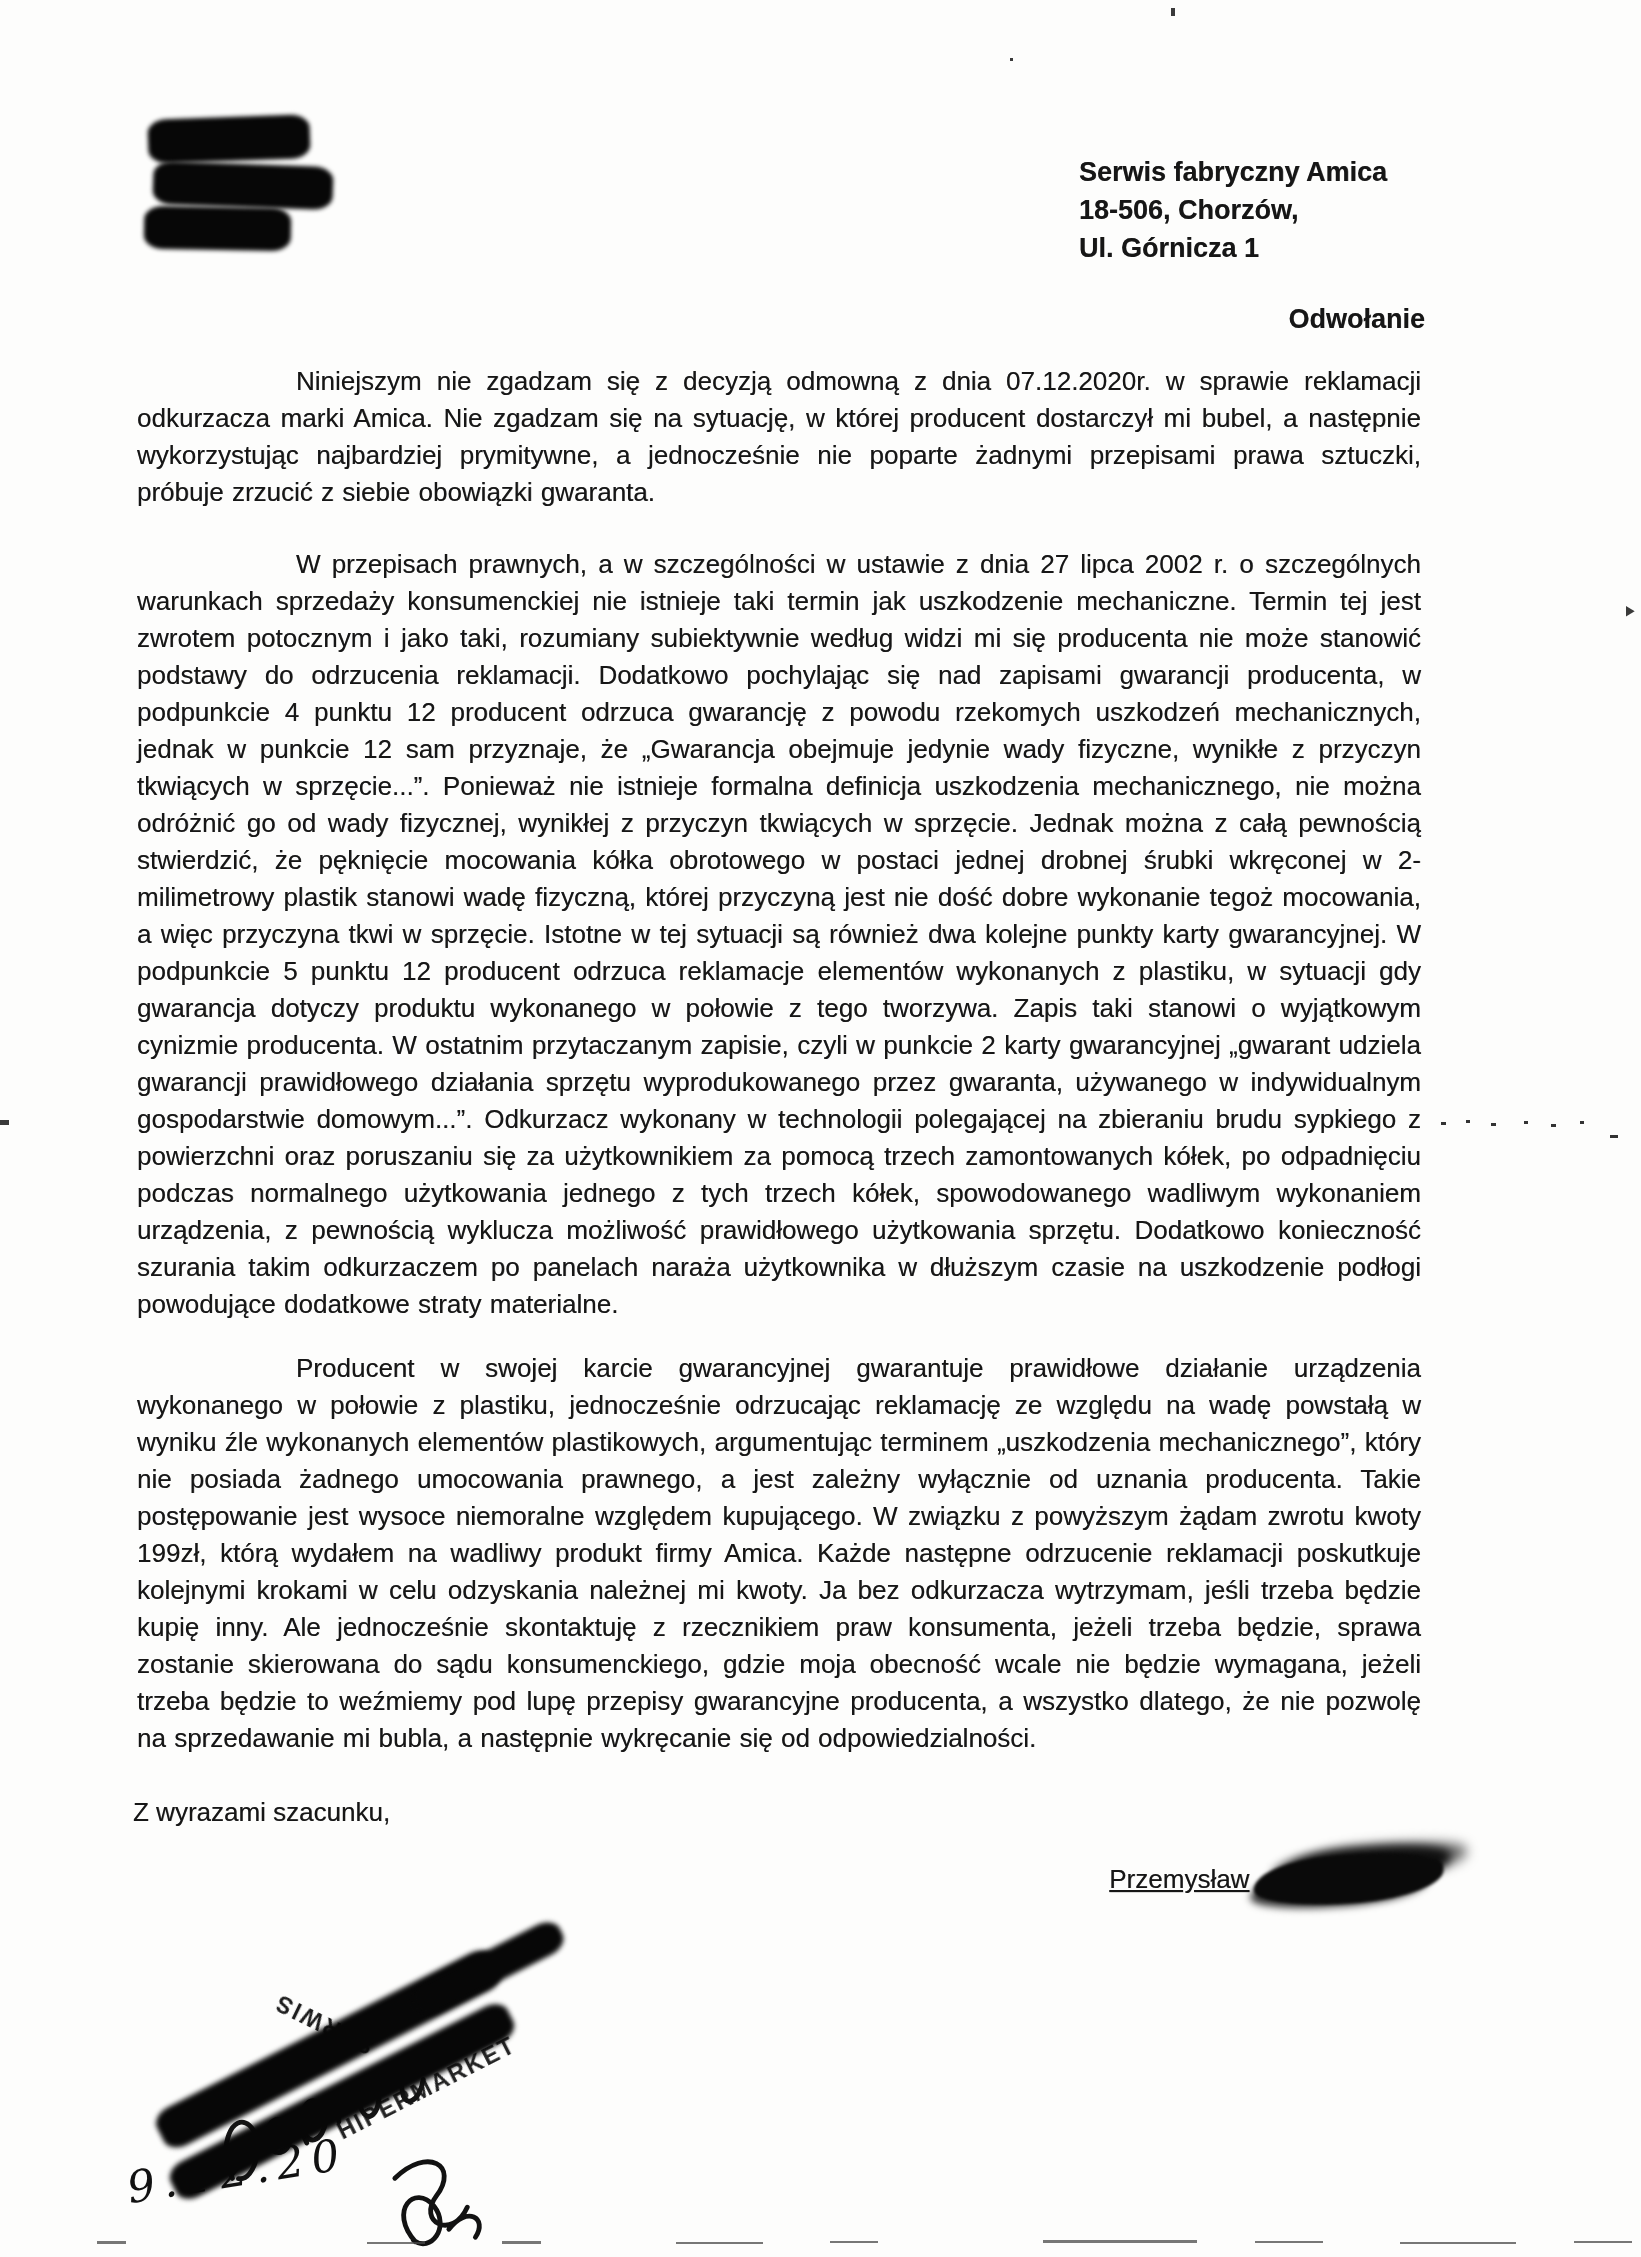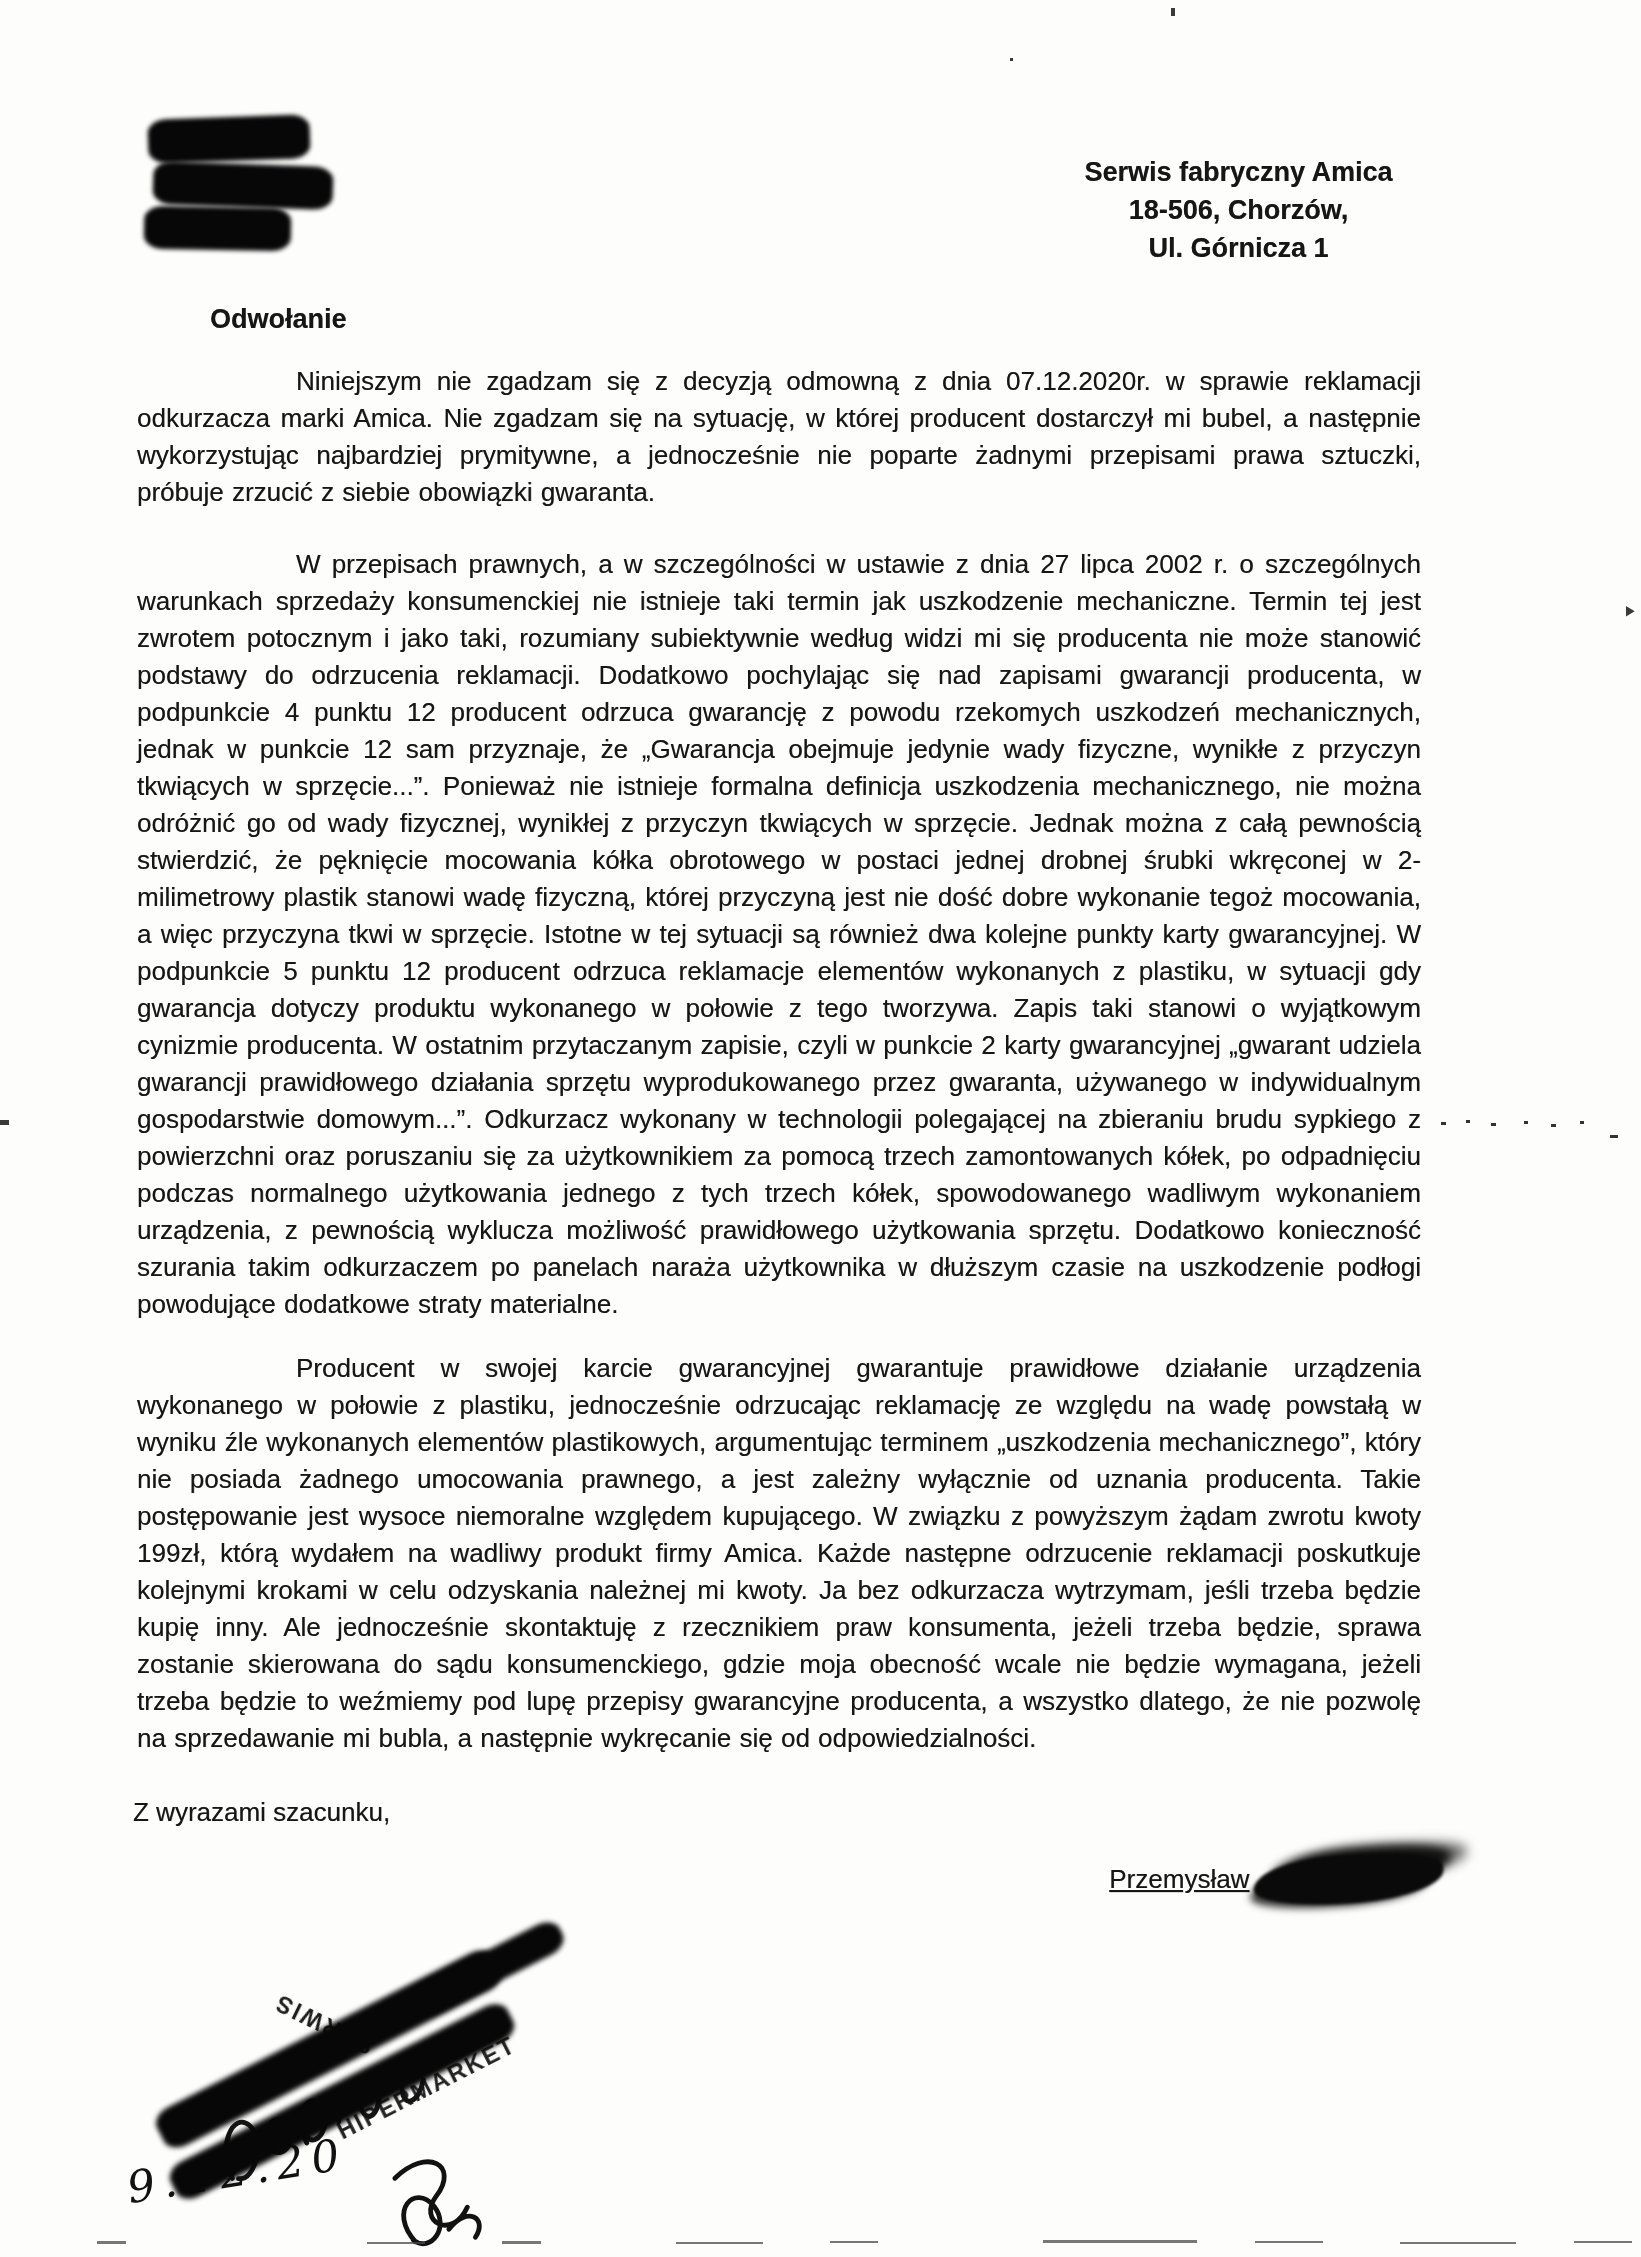--- a/index.html
+++ b/index.html
@@ -14,39 +14,39 @@
   }
   
   .content{
     position:absolute;left:133px;top:0;width:1292px;
     display:flow-root;
     font-size:26px;line-height:37px;
     text-shadow:0.3px 0.3px 0.6px rgba(25,25,25,0.55);
   }
   .heading{
     font-weight:700;font-size:27px;line-height:37px;
-    text-align:left;margin:0 0 0 77px;
+    text-align:right;margin:0 0 0 77px;
   }
   .para{
     margin:4px;text-align:justify;text-indent:159px;
     word-spacing:1px;
   }
   .h-odwolanie{margin-top:301px;}
   .p-odwolanie{margin-top:25px;}
   .h-uzasadnienie{margin-top:33px;}
   .p-uzasadnienie{margin-top:35px;}
   .h-oczekiwania{margin-top:52px;}
   .p-oczekiwania{margin-top:27px;}
   .salutation{margin:37px 13.5px 0 0;text-align:left;}
   .sigrow{margin:23px -19.3px 0 0;text-align:right;height:58px;}
   .sigrow .name{vertical-align:middle;text-decoration:underline;}
   
   .recipient{
     position:absolute;top:153px;left:1079px;width:319px;
-    text-align:center;font-weight:700;font-size:27px;line-height:38px;
+    font-weight:700;font-size:27px;line-height:38px;
     text-shadow:0.3px 0.3px 0.6px rgba(25,25,25,0.6);
   }
   
   .mstroke{
     position:absolute;background:#070707;
     border-radius:19.3px/13.5px;filter:blur(2.1px);
   }
   .snd1{left:148px;top:117px;width:162px;height:44px;transform:rotate(-2deg);}
   .snd2{left:153px;top:164px;width:180px;height:43px;transform:rotate(2deg);}
   .snd3{left:144px;top:207px;width:147px;height:43px;transform:rotate(1deg);}

